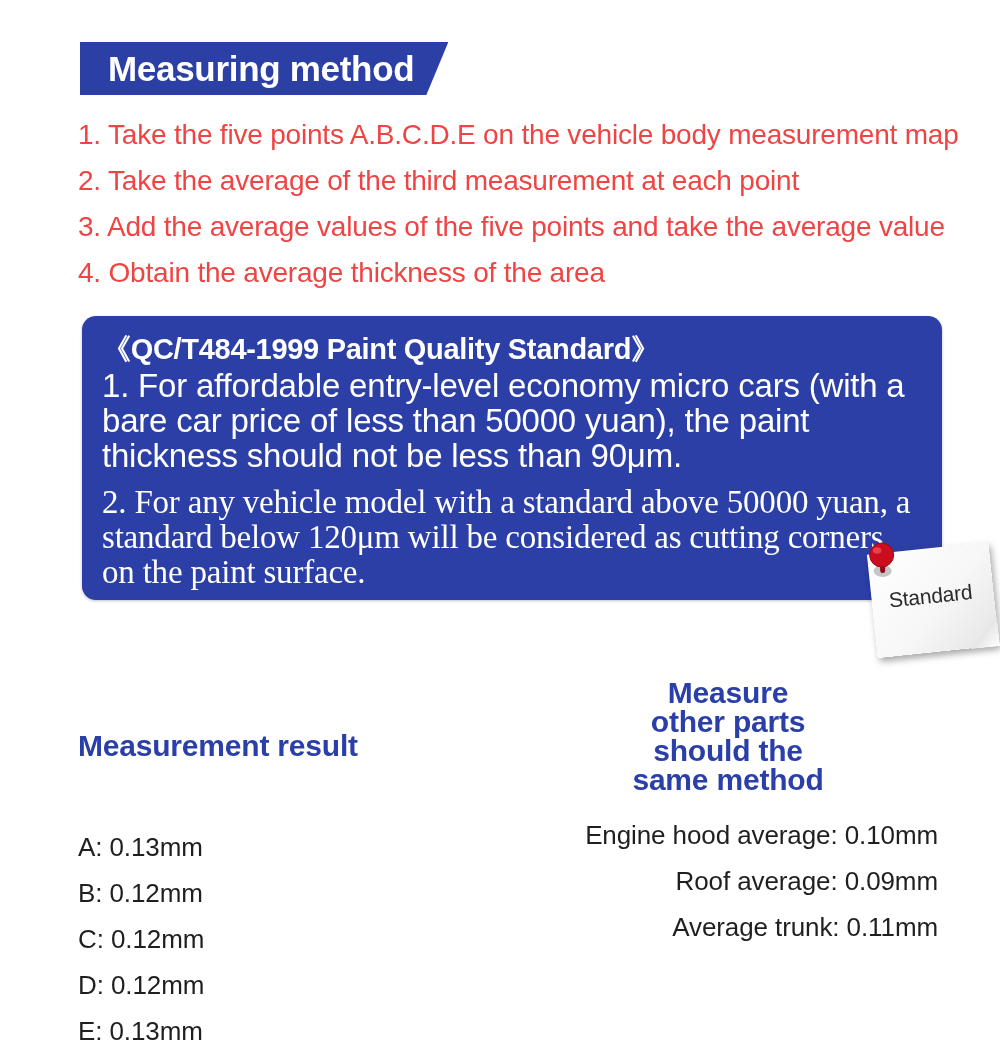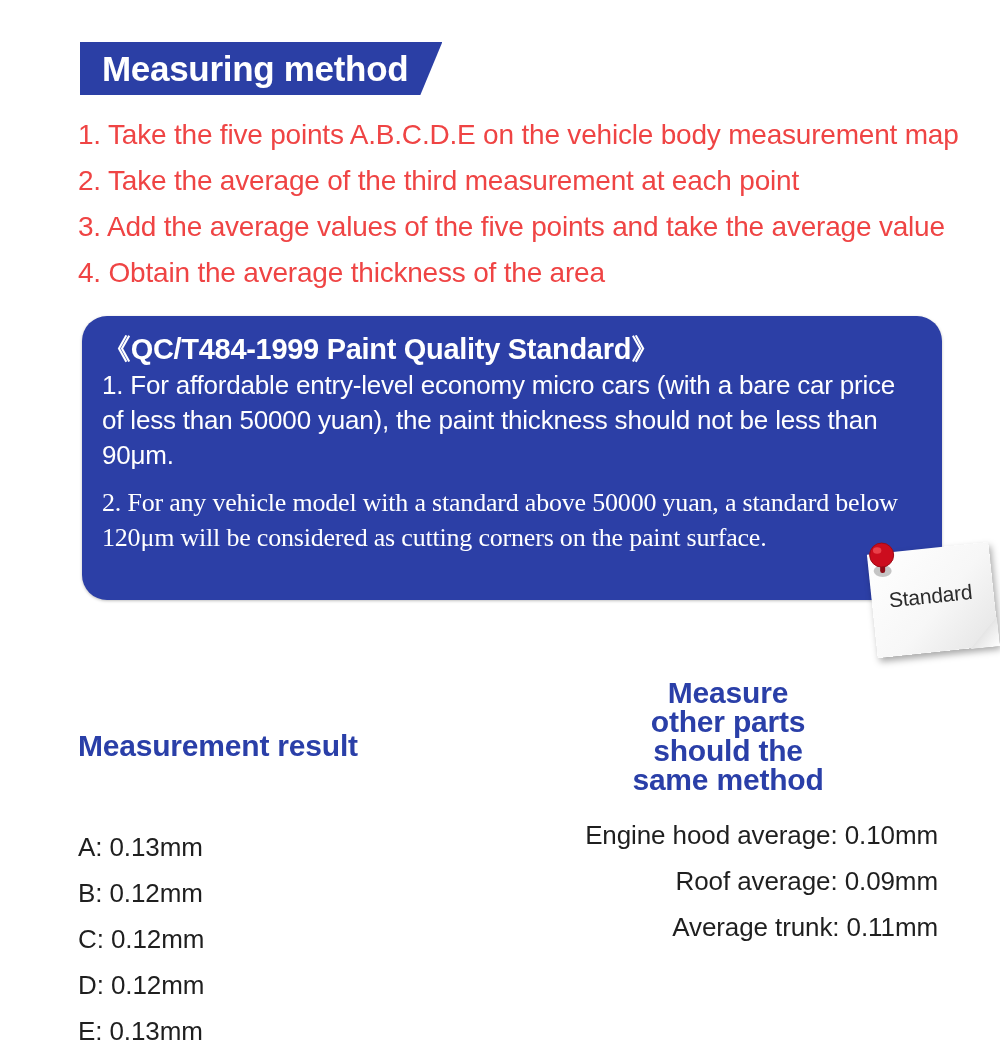--- a/index.html
+++ b/index.html
@@ -16,21 +16,21 @@
     color: #1a1a1a;
     -webkit-font-smoothing: antialiased;
   }
 
   
   #title-banner {
     position: absolute;
     left: 80px;
     top: 42px;
     height: 53px;
-    padding: 0 34px 0 22px;
+    padding: 0 34px 0 28px;
     display: flex;
     align-items: center;
     background: #2b3fa5;
     color: #ffffff;
     font-size: 35px;
     font-weight: bold;
     letter-spacing: -0.3px;
     
     clip-path: polygon(0 0, 100% 0, calc(100% - 22px) 100%, 0 100%);
   }
@@ -52,33 +52,33 @@
 
   
   #standard-box {
     position: absolute;
     left: 82px;
     top: 316px;
     width: 860px;
     height: 284px;
     box-sizing: border-box;
     background: #2c3fa6;
-    border-radius: 25px;
+    border-radius: 14px;
     padding: 14px 20px 10px 20px;
     color: #ffffff;
     box-shadow: 0 1px 3px rgba(0,0,0,0.25);
   }
   #standard-title {
     font-size: 29px;
     font-weight: bold;
     line-height: 38px;
     letter-spacing: -0.3px;
   }
   .standard-para {
-    font-size: 26px;
+    font-size: 33px;
     line-height: 35px;
     letter-spacing: -0.2px;
   }
   #standard-para-2 { margin-top: 12px; font-family: Liberation Serif, serif; }
 
   
   #sticky-note {
     position: absolute;
     left: 872px;
     top: 548px;

